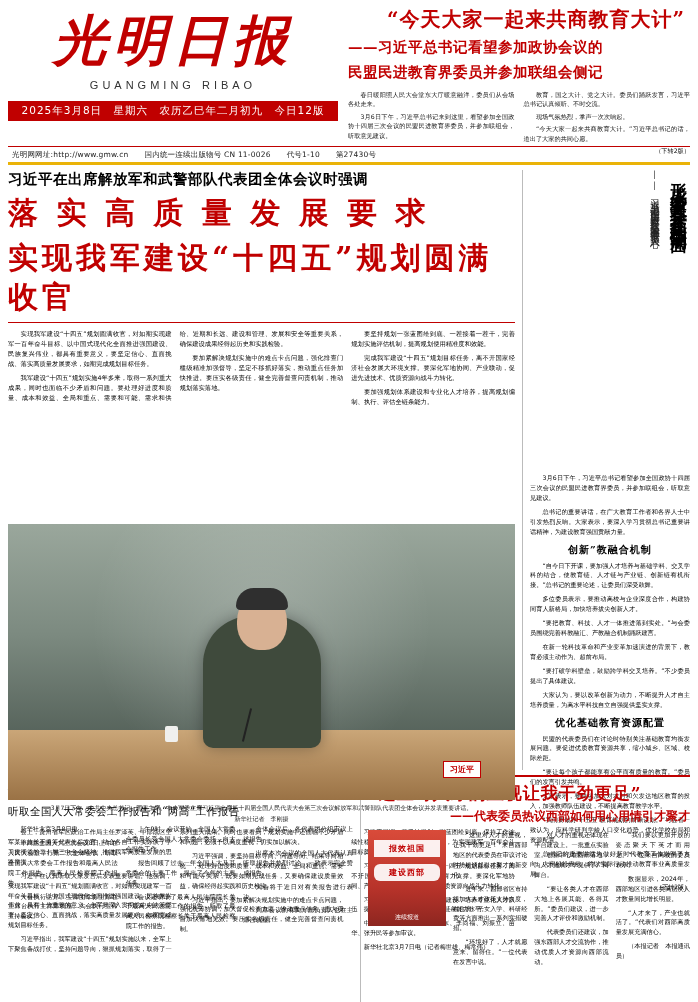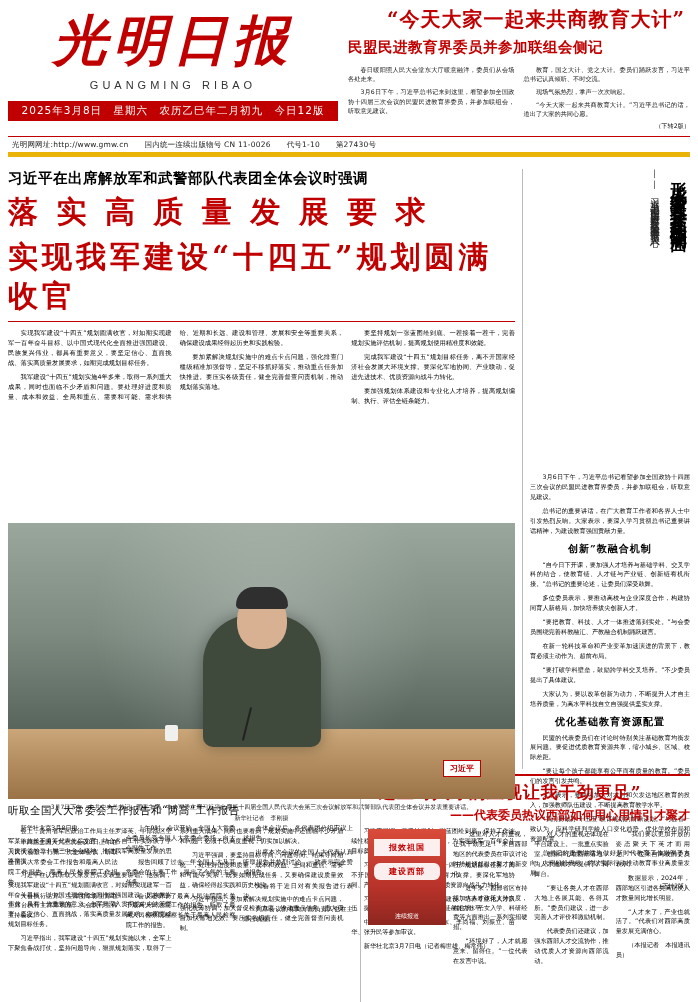--- a/index.html
+++ b/index.html
@@ -96,35 +96,35 @@
   }
   .head-body p { margin: 0 0 3px 0; text-indent: 2em; }
   .head-credit {
     font-size: 6.2px;
     text-align: right;
     margin-top: 2px;
   }
 
   
   .infostrip {
-    margin-top: 10px;
+    margin-top: 20px;
     border-top: 1px solid #c00000;
-    border-bottom: 5px solid #eab308;
+    border-bottom: 3px solid #eab308;
     padding: 2.5px 4px;
     font-size: 7.5px;
     color: #222;
     display: flex;
     gap: 16px;
     letter-spacing: 0.2px;
   }
 
   
   .main-grid {
     display: flex;
-    margin-top: 12px;
+    margin-top: 5px;
     height: 600px;
   }
   .col-left {
     flex: 1 1 auto;
     padding-right: 7px;
     border-right: 1px solid #bbb;
   }
   .col-right {
     flex: 0 0 160px;
     padding-left: 7px;
@@ -375,20 +375,21 @@
 <div class="page">
 
   <div class="masthead">
     <div class="logo-block">
       <div class="logo-title">光明日报</div>
       <div class="logo-pinyin">GUANGMING RIBAO</div>
       <div class="logo-datebar">2025年3月8日　星期六　农历乙巳年二月初九　今日12版</div>
     </div>
     <div class="head-right">
       <div class="head-lead-title">“今天大家一起来共商教育大计”</div>
+      <div class="head-lead-sub">——习近平总书记看望参加政协会议的</div>
       <div class="head-lead-sub">民盟民进教育界委员并参加联组会侧记</div>
       <div class="head-body">
         <p>春日暖阳照人民大会堂东大厅暖意融洋，委员们从会场各处走来。</p>
         <p>3月6日下午，习近平总书记来到这里，看望参加全国政协十四届三次会议的民盟民进教育界委员，并参加联组会，听取意见建议。</p>
         <p>教育，国之大计、党之大计。委员们踊跃发言，习近平总书记认真倾听、不时交流。</p>
         <p>现场气氛热烈，掌声一次次响起。</p>
         <p>“今天大家一起来共商教育大计。”习近平总书记的话，道出了大家的共同心愿。</p>
       </div>
       <div class="head-credit">（下转2版）</div>
     </div>

